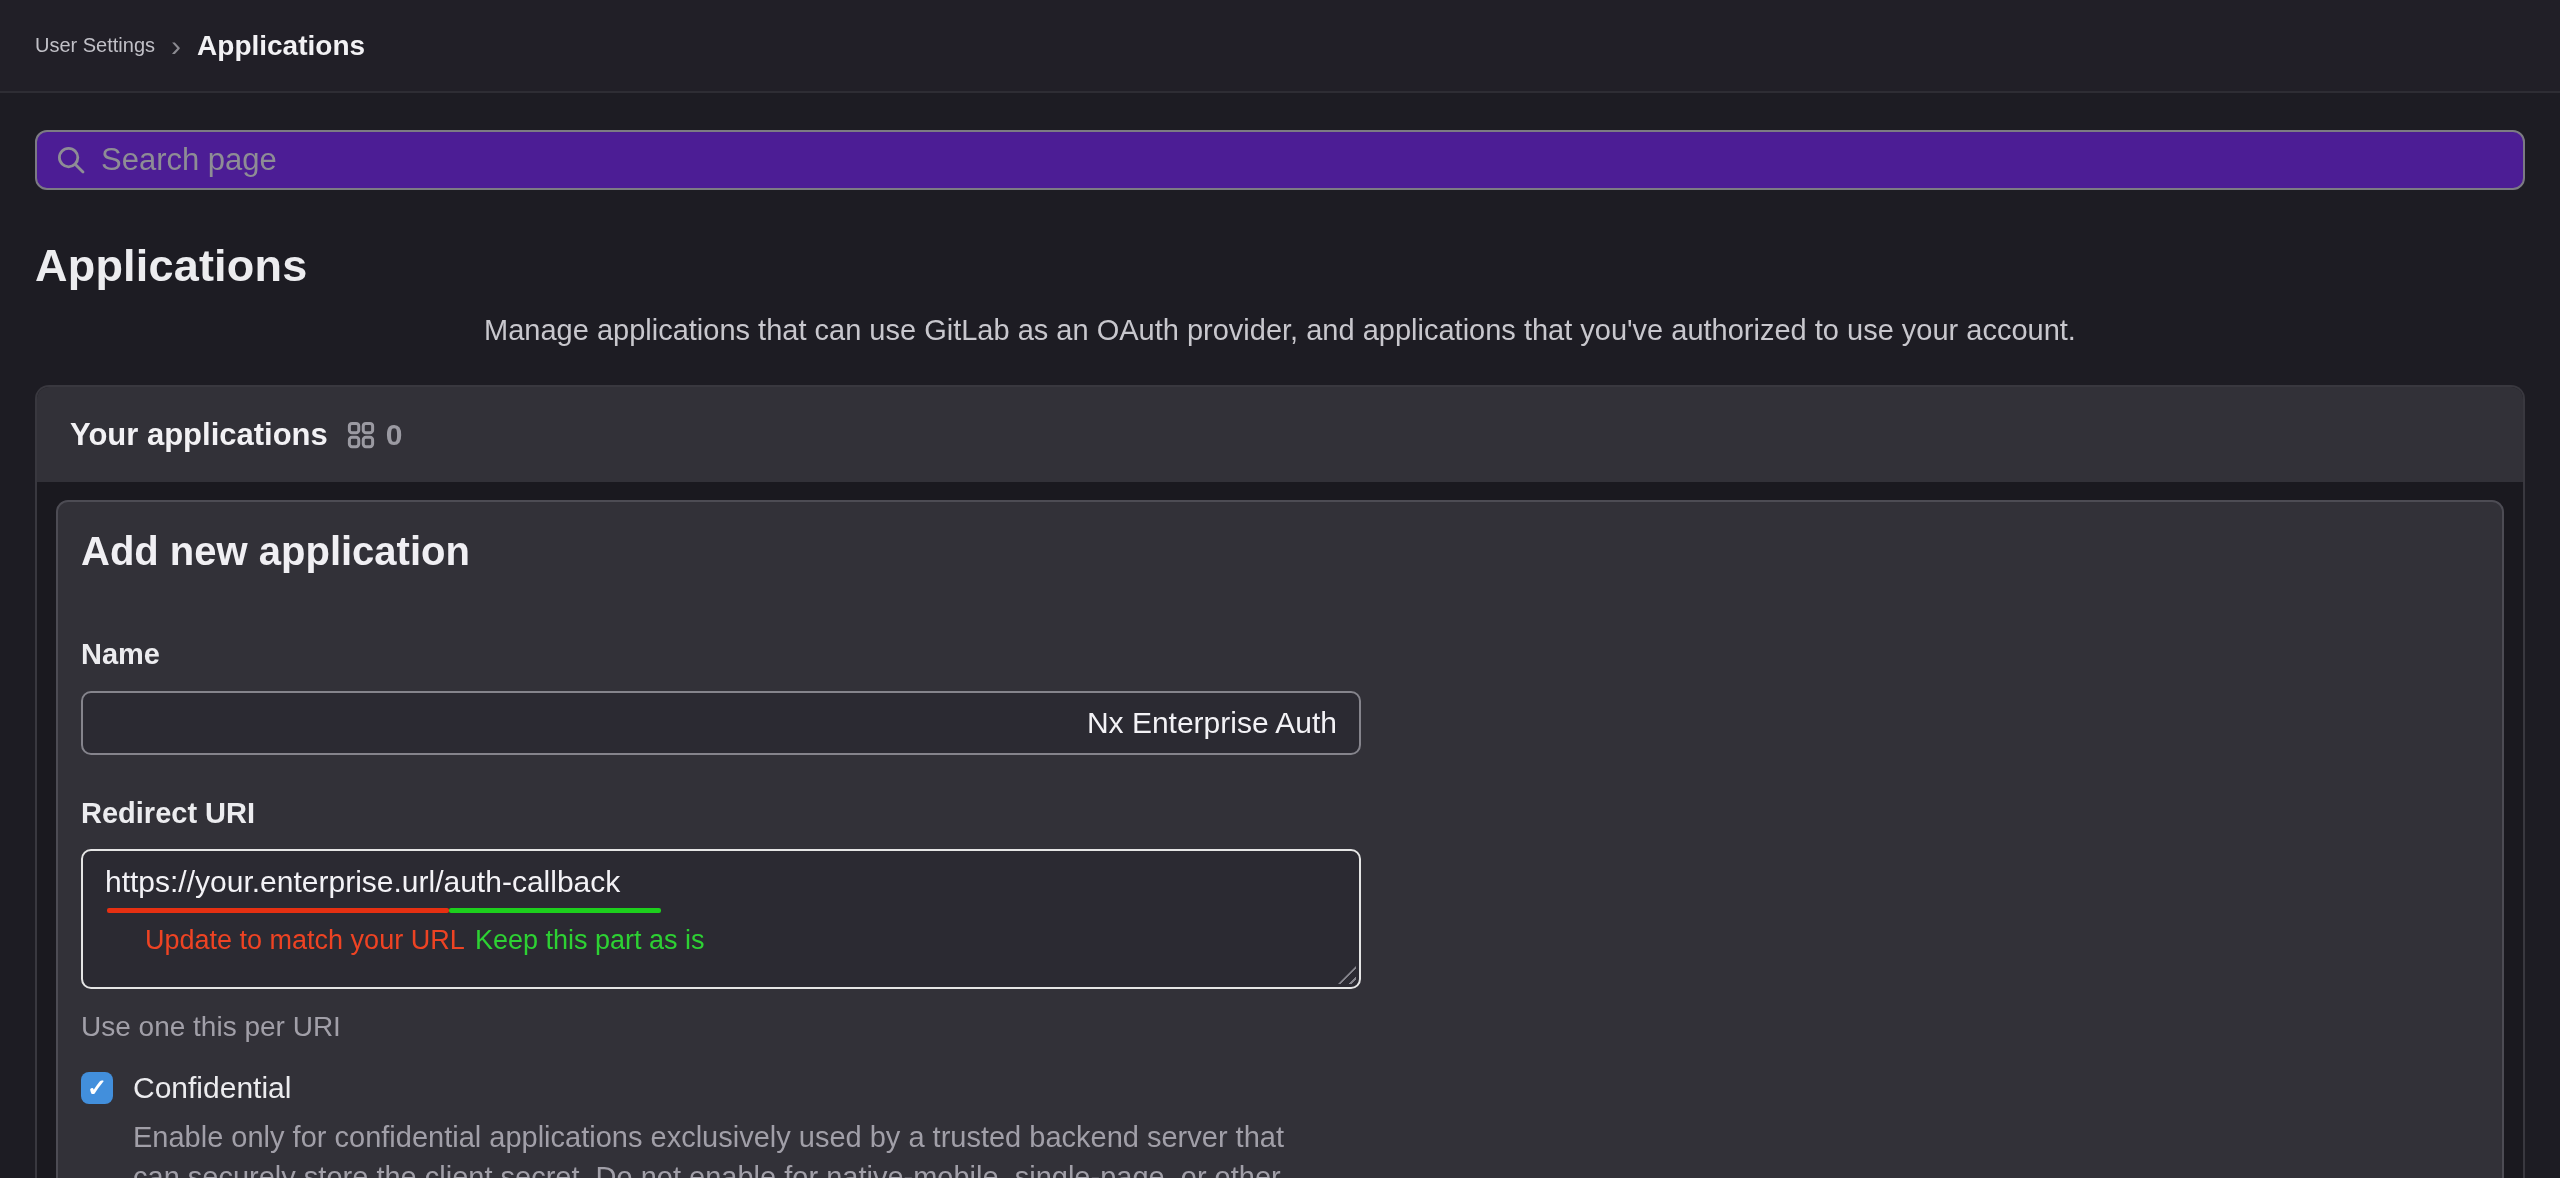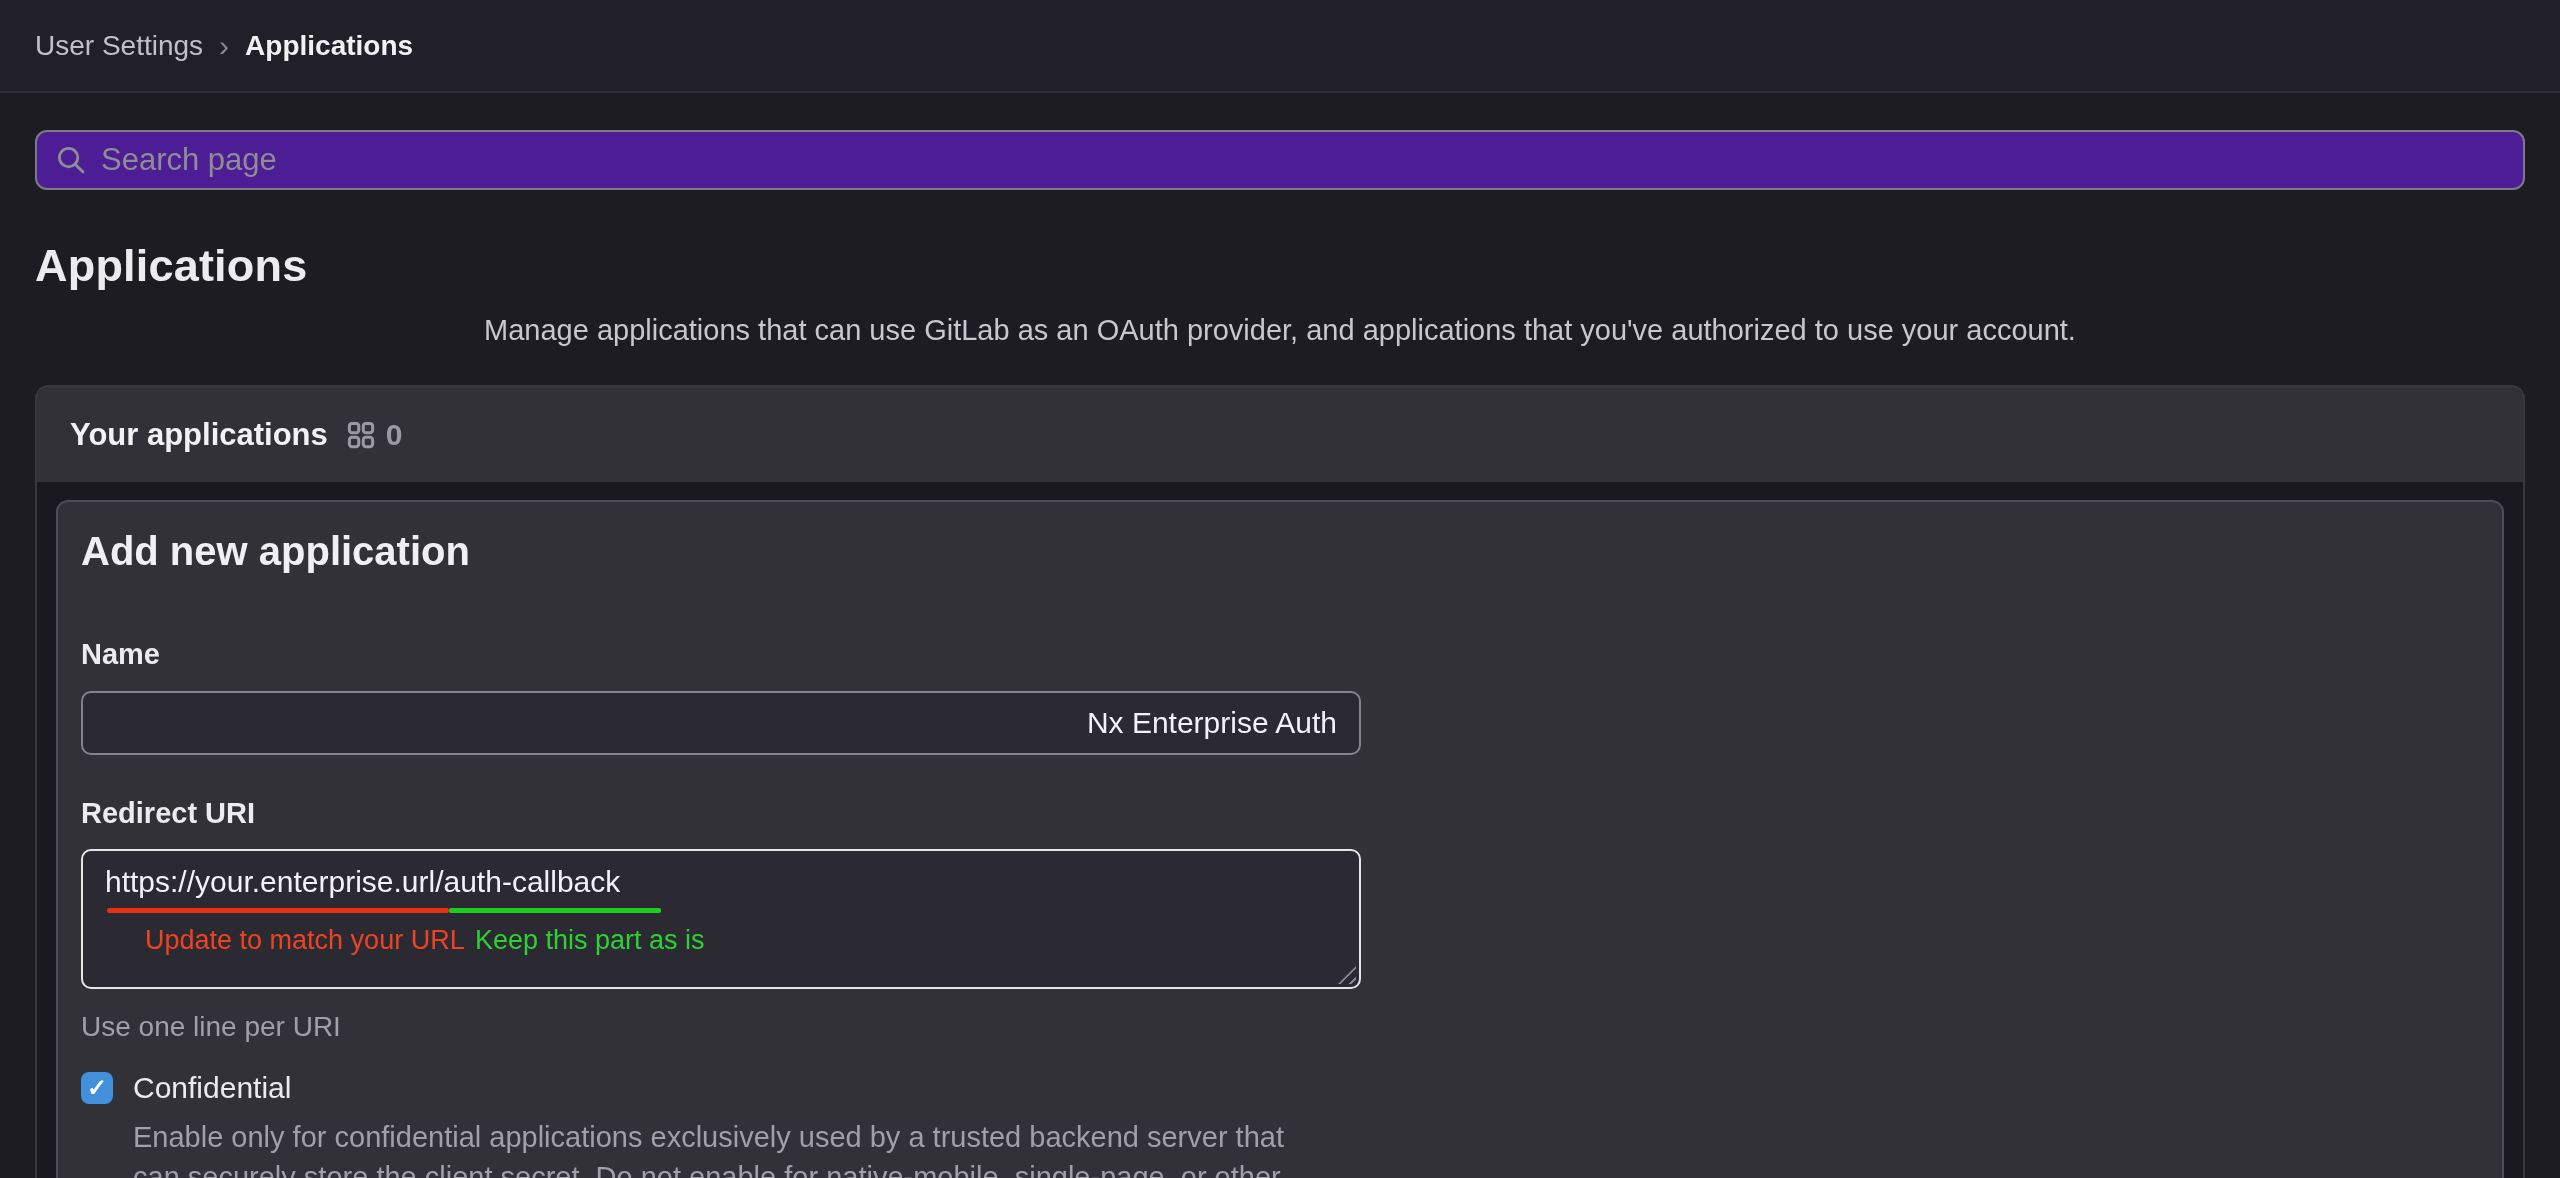--- a/index.html
+++ b/index.html
@@ -12,21 +12,21 @@
   }
 
   
   .topbar {
     height:93px;
     background:#211f27;
     border-bottom:2px solid #2e2d34;
     display:flex; align-items:center;
     padding:0 35px;
   }
-  .crumb-parent { font-size:28px; color:#c1c0c7; cursor:pointer; }
+  .crumb-parent { font-size:20px; color:#c1c0c7; cursor:pointer; }
   .crumb-sep { font-size:30px; color:#8b8a91; margin:0 16px; }
   .crumb-current { font-size:28px; font-weight:700; color:#f2f1f4; }
 
   
   .content { padding:0 35px; }
 
   .searchbox {
     margin-top:37px;
     height:60px;
     background:#4c1d95;
@@ -177,21 +177,21 @@
 
         <div class="field-label label-redirect">Redirect URI</div>
         <div class="textarea">
           <span class="uri-text">https://your.enterprise.url/auth-callback</span>
           <div class="ul-bar ul-red" style="background: rgb(230, 48, 18);"></div>
           <div class="ul-bar ul-green" style="background: rgb(29, 207, 29);"></div>
           <div class="ann ann-red" style="color: rgb(238, 67, 35);">Update to match your URL</div>
           <div class="ann ann-green" style="color: rgb(45, 209, 51);">Keep this part as is</div>
           <div class="resize-handle"></div>
         </div>
-        <div class="field-hint">Use one line per URI</div>
+        <div class="field-hint">Use one this per URI</div>
 
         <div class="conf-row">
           <div class="checkbox" style="background: rgb(66, 143, 220);">✓</div>
           <span class="conf-label">Confidential</span>
         </div>
         <div class="conf-help">
           <div>Enable only for confidential applications exclusively used by a trusted backend server that</div>
           <div>can securely store the client secret. Do not enable for native-mobile, single-page, or other</div>
           <div>JavaScript applications because they cannot keep the client secret confidential.</div>
         </div>

